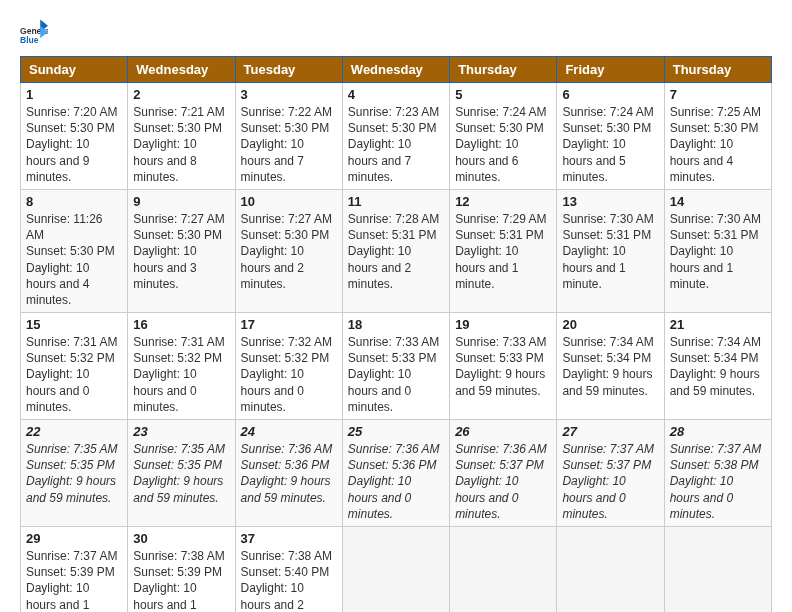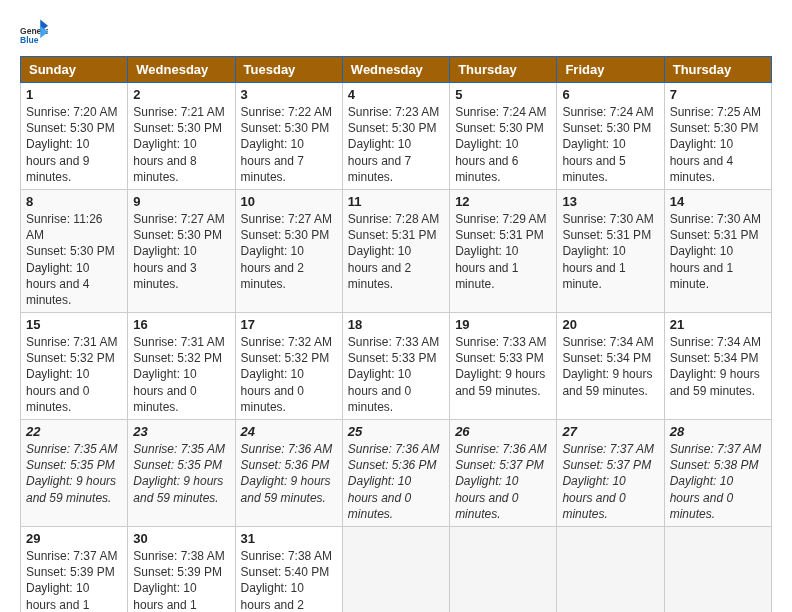--- a/index.html
+++ b/index.html
@@ -375,21 +375,21 @@
         </td>
           <td>
           <span class="day-num">30</span>
           <div class="day-info">
             <span>Sunrise: 7:38 AM</span><br>
             <span>Sunset: 5:39 PM</span><br>
             <span>Daylight: 10 hours and 1 minute.</span>
           </div>
         </td>
           <td>
-          <span class="day-num">31</span>
+          <span class="day-num">37</span>
           <div class="day-info">
             <span>Sunrise: 7:38 AM</span><br>
             <span>Sunset: 5:40 PM</span><br>
             <span>Daylight: 10 hours and 2 minutes.</span>
           </div>
         </td>
           <td class="empty"></td>
           <td class="empty"></td>
           <td class="empty"></td>
           <td class="empty"></td>

